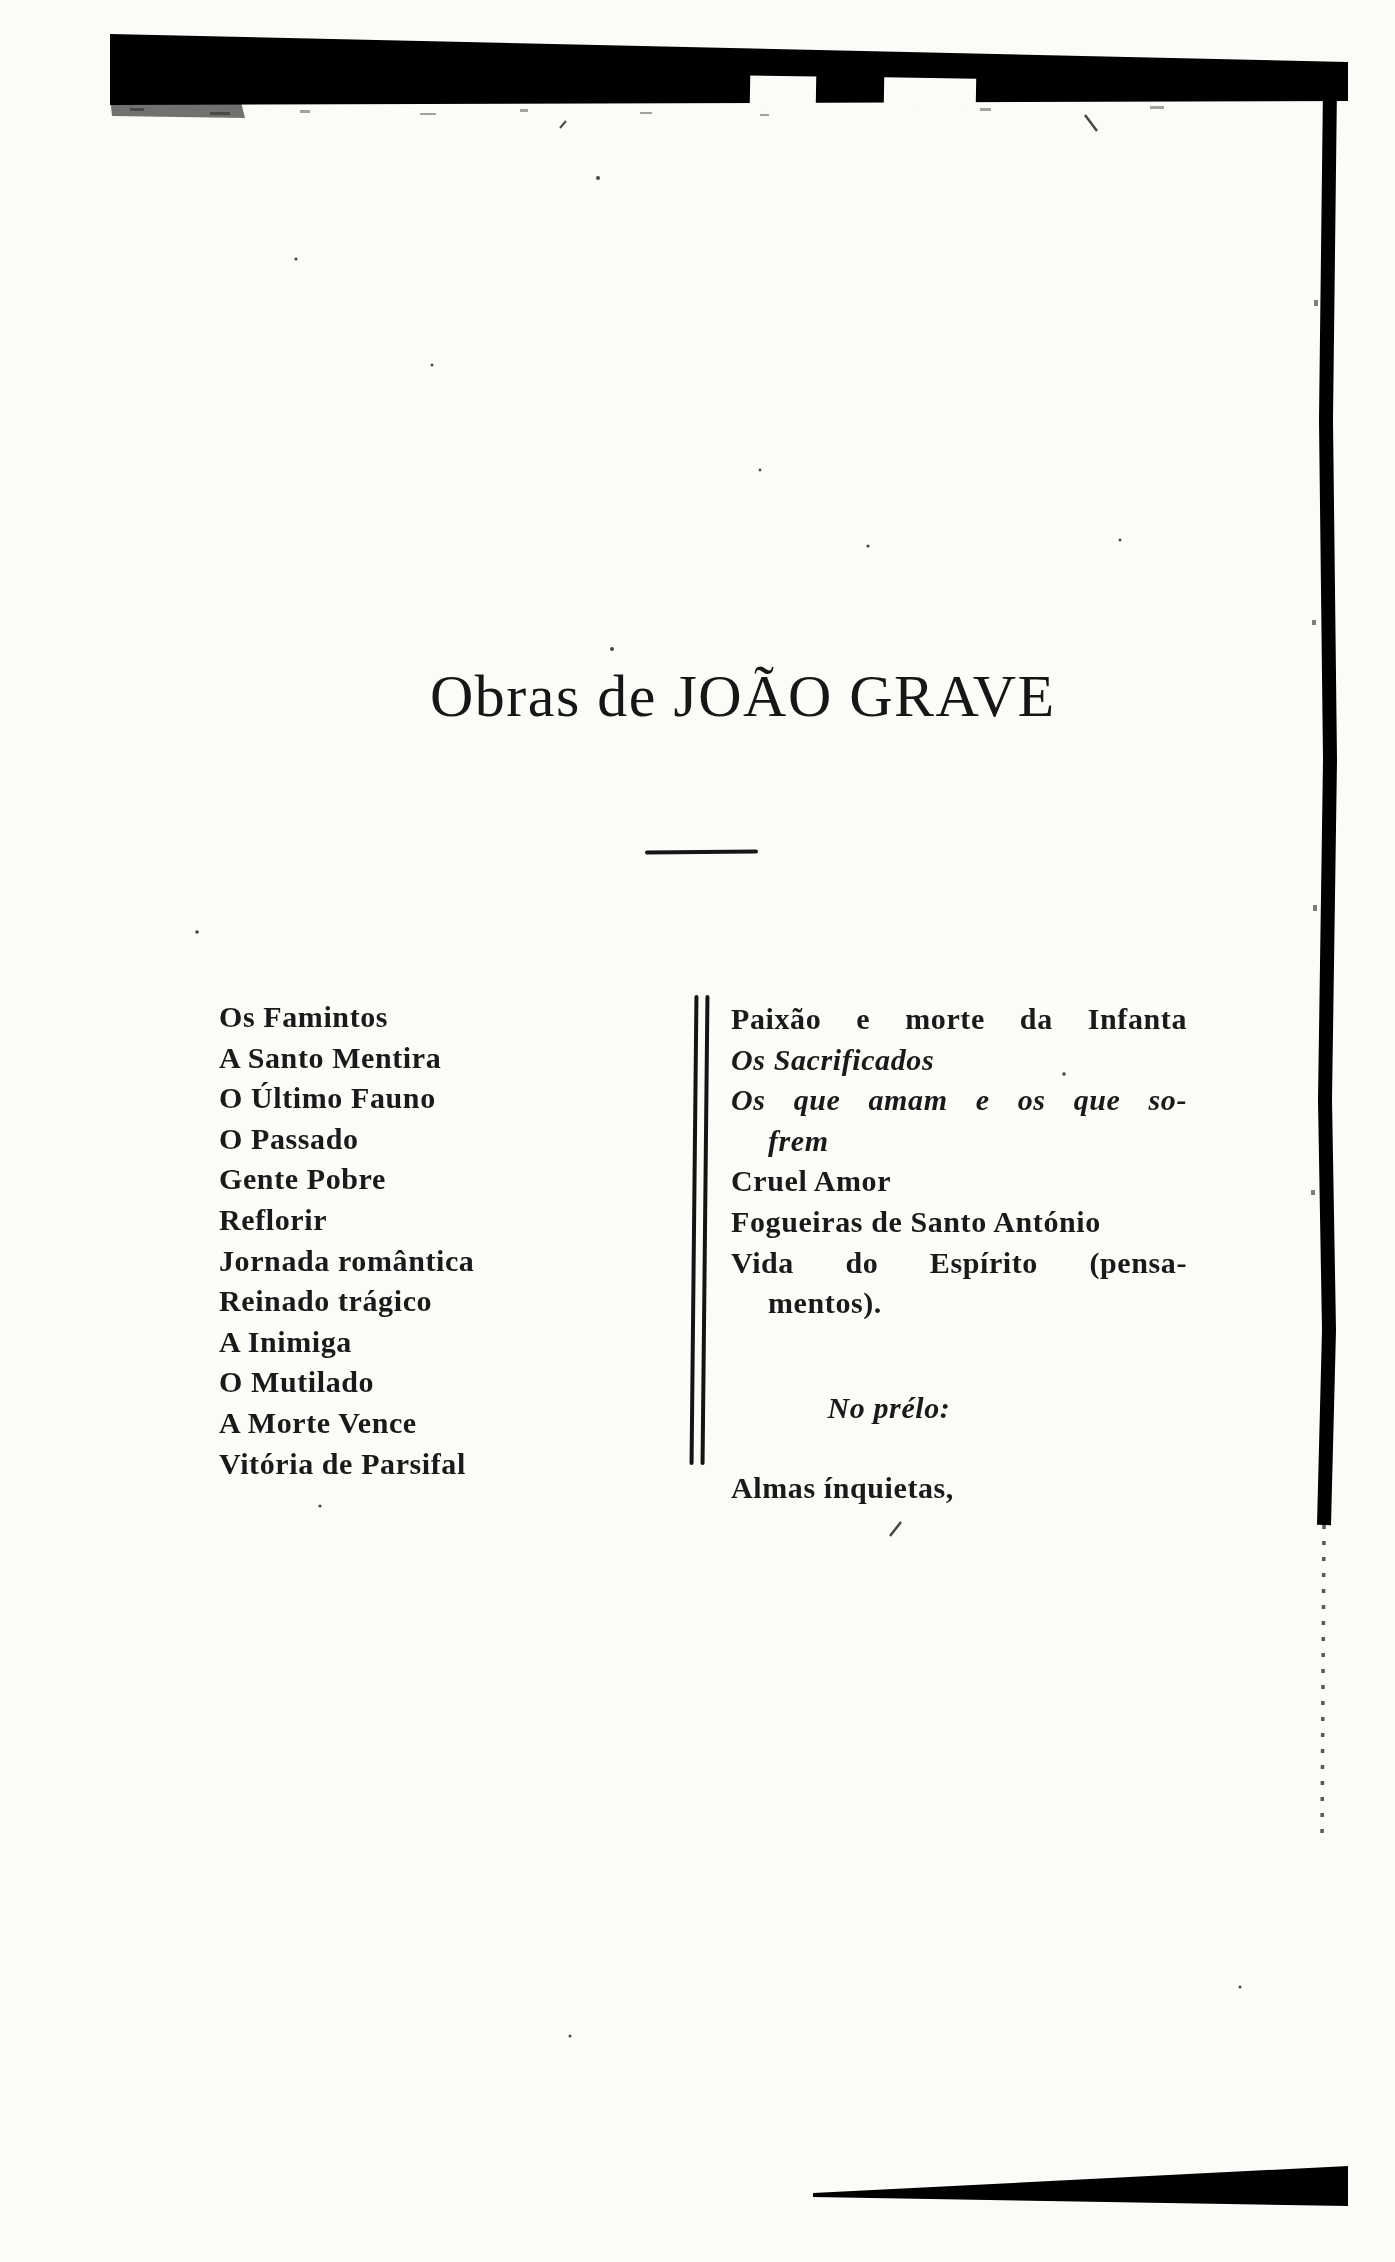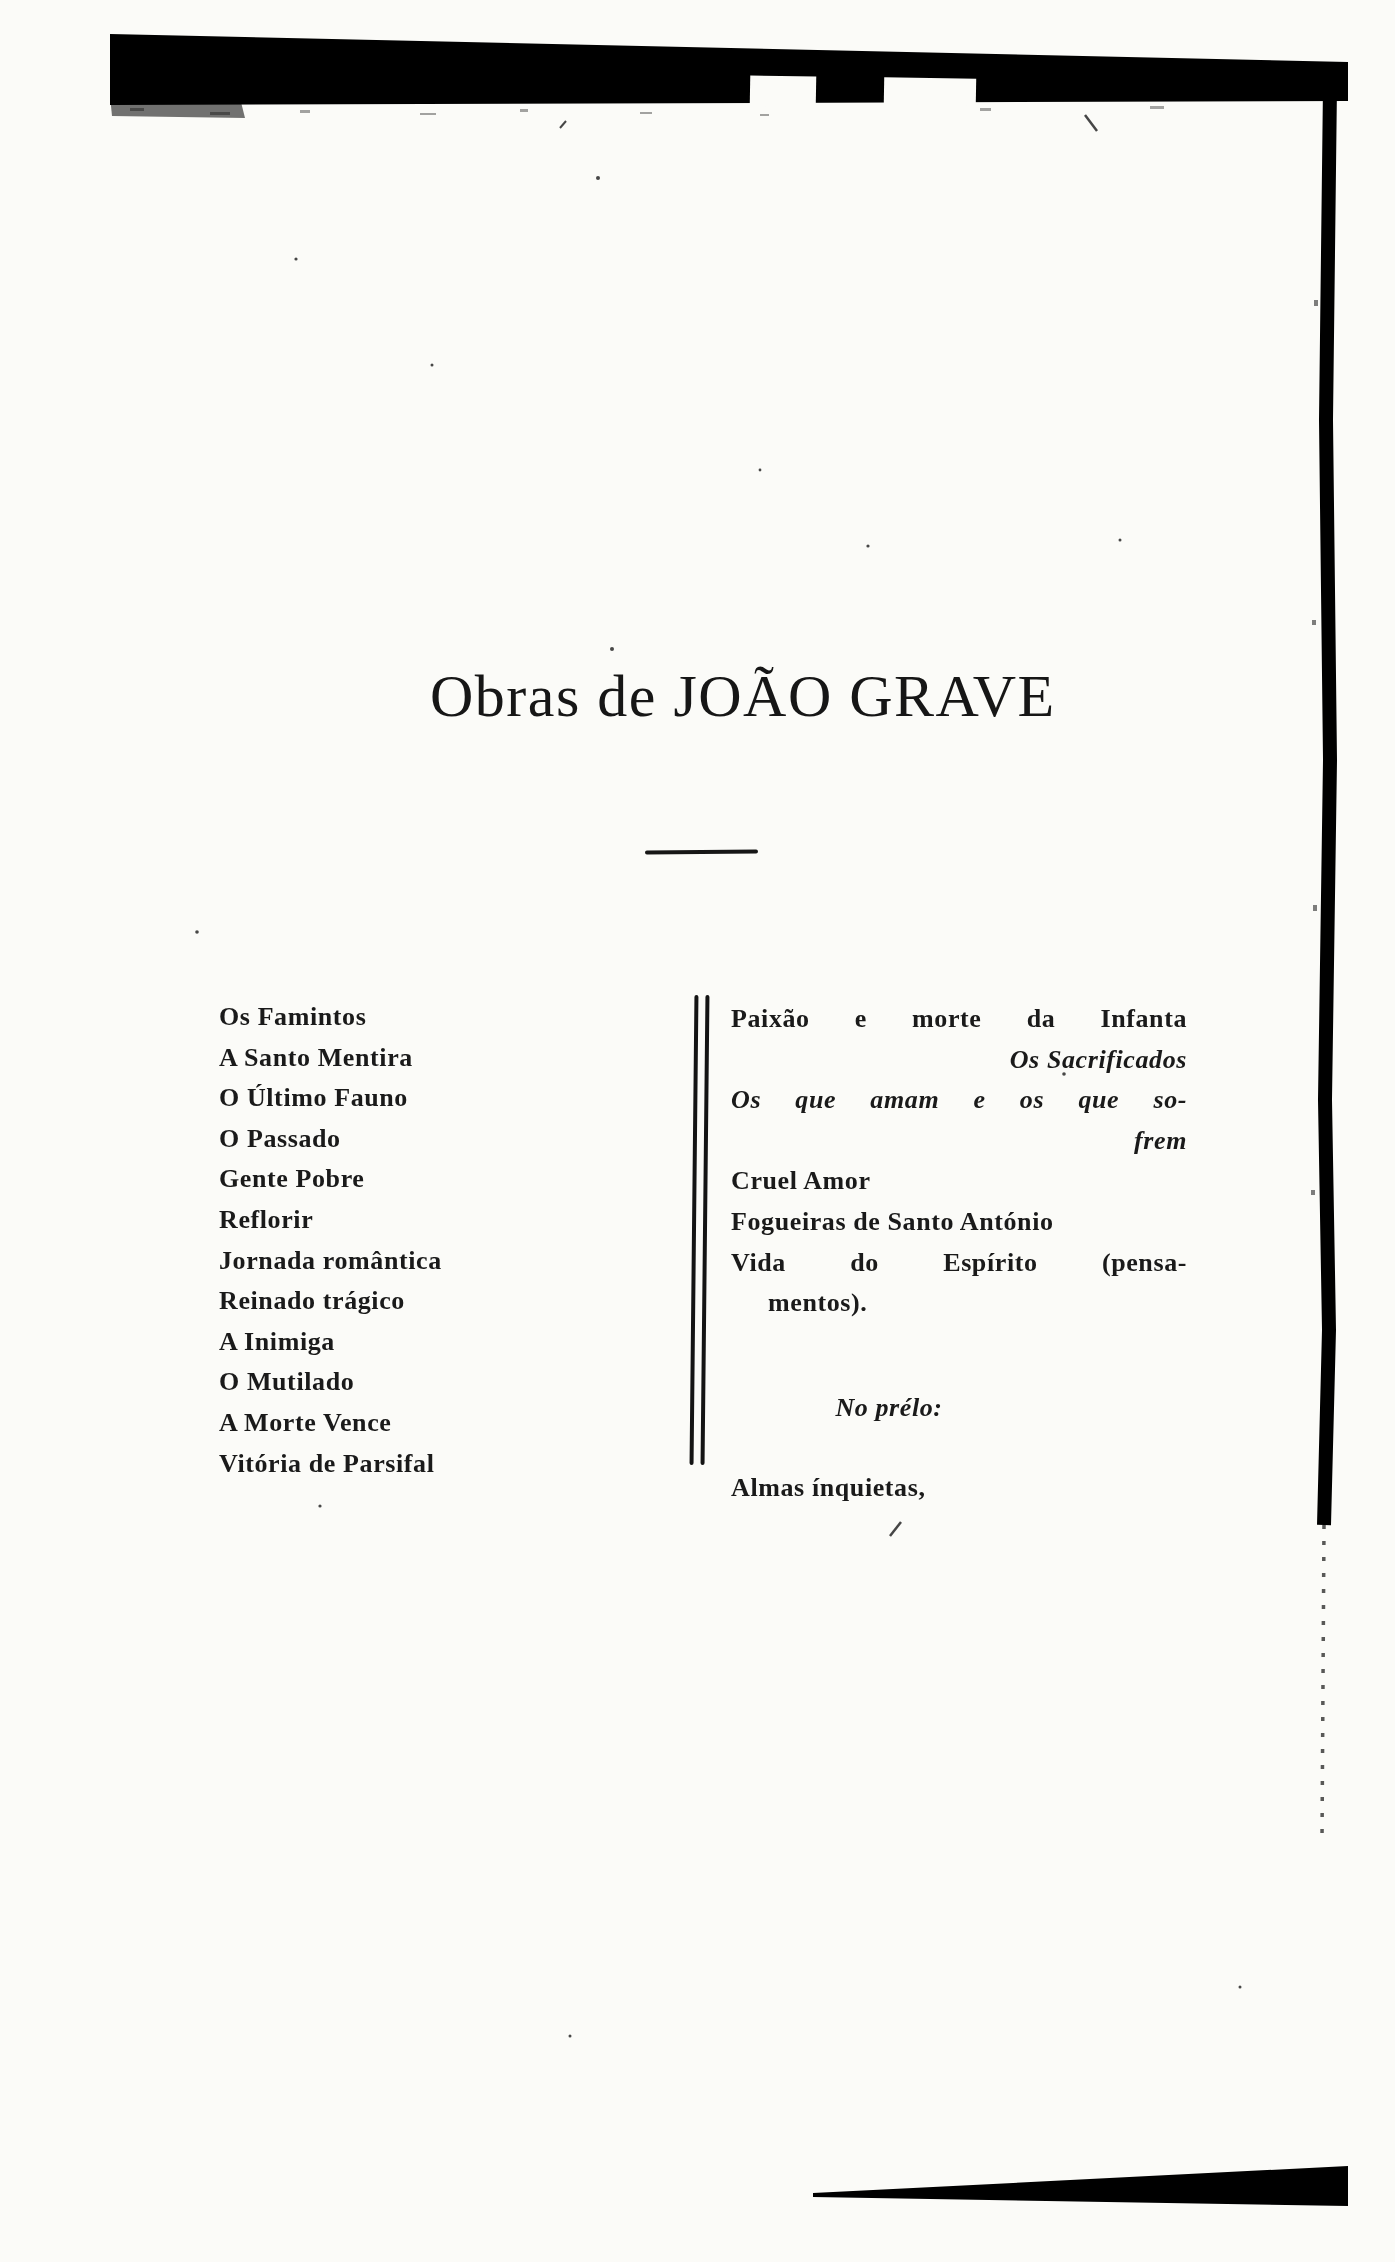--- a/index.html
+++ b/index.html
@@ -32,34 +32,34 @@
   .title-divider {
     position: absolute;
     left: 645px; top: 850px;
     width: 113px; height: 4px;
     background: #161616;
     border-radius: 2px;
     transform: rotate(-0.4deg);
   }
   .col {
     position: absolute;
-    font-size: 26px;
+    font-size: 30px;
     font-weight: bold;
     letter-spacing: 0.6px;
     line-height: 40.6px;
   }
   .col-left  { left: 219px; top: 997px;  width: 470px; }
   .col-right { left: 731px; top: 999px;  width: 456px; }
   .work-line { height: 40.6px; white-space: nowrap; }
   .work-line.justify {
     white-space: normal;
     text-align: justify;
     text-align-last: justify;
   }
-  .work-line.italic { font-style: italic; text-align: right; }
+  .work-line.italic { font-style: italic; }
   .work-line.indent { padding-left: 37px; }
   .work-line.center {
     text-align: center;
     text-align-last: center;
     padding-right: 140px;
   }
   .separator {
     position: absolute;
     width: 3.5px; height: 470px;
     background: #141414;

